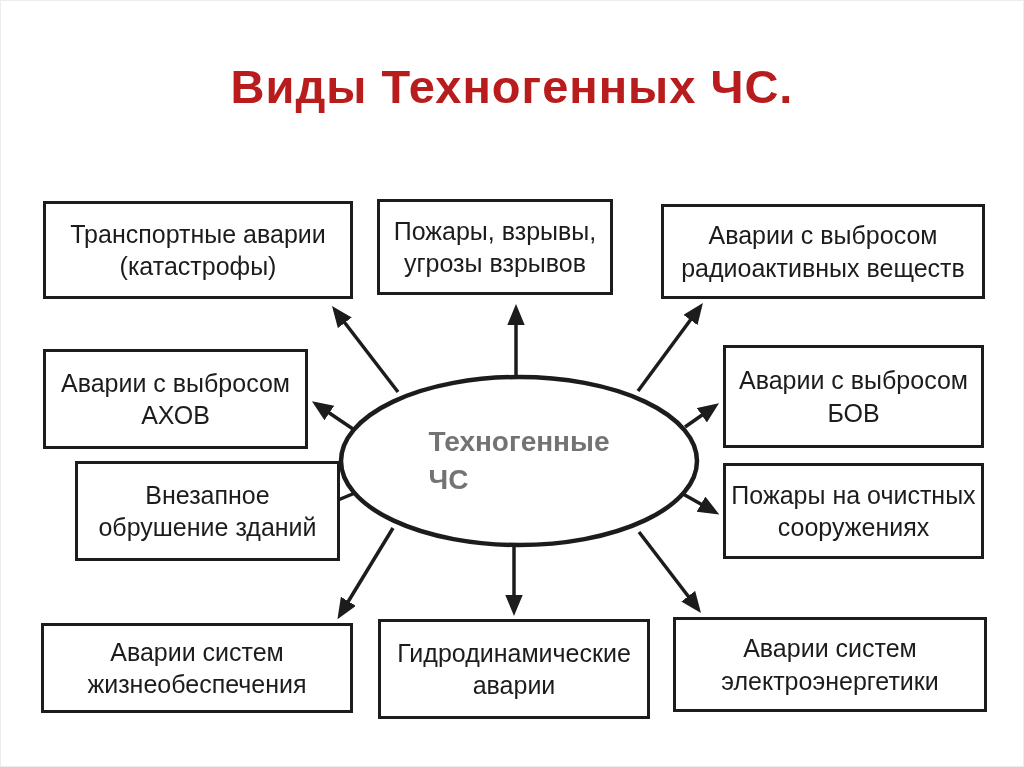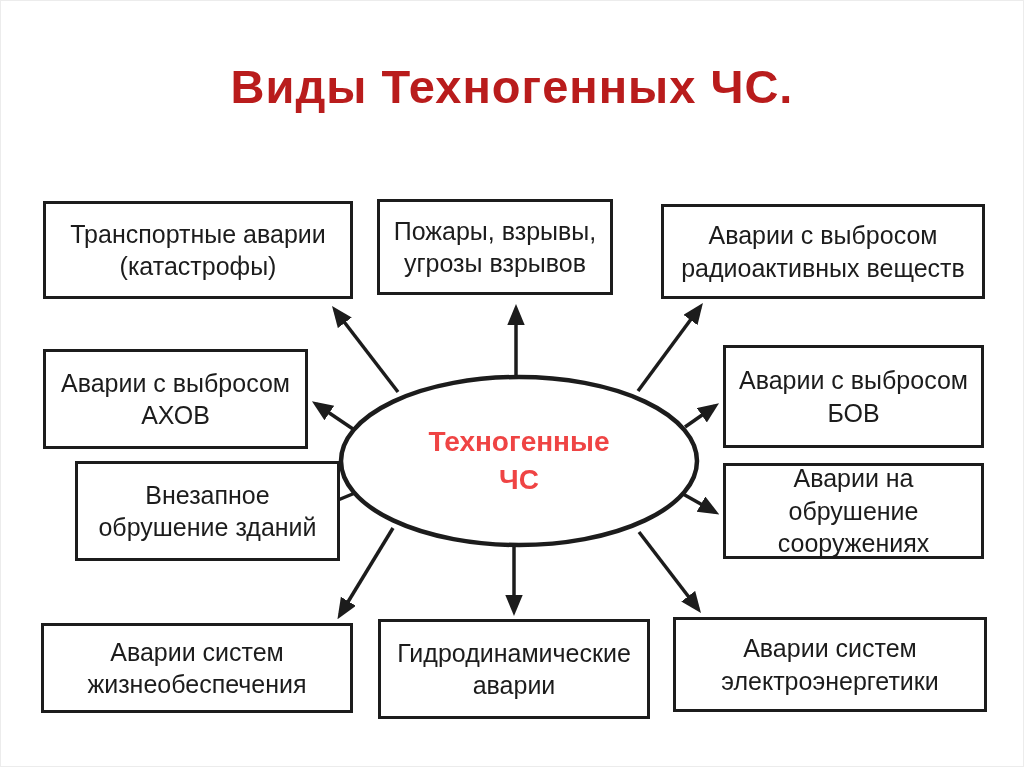--- a/index.html
+++ b/index.html
@@ -57,26 +57,26 @@
 
   .center-label {
     position: absolute;
     left: 340px;
     top: 378px;
     width: 356px;
     height: 164px;
     display: flex;
     align-items: center;
     justify-content: center;
-    text-align: center;
+    text-align: left;
     white-space: pre-line;
     font-size: 28px;
     font-weight: bold;
     line-height: 1.35;
-    color: #ef4444;
+    color: #737373;
   }
   svg.connectors {
     position: absolute;
     left: 0;
     top: 0;
     width: 1024px;
     height: 767px;
   }
 </style>
 </head>
@@ -121,21 +121,21 @@
 
   <div class="node n-akhov">Аварии с выбросом
 АХОВ</div>
 
   <div class="node n-collapse">Внезапное
 обрушение зданий</div>
 
   <div class="node n-bov">Аварии с выбросом
 БОВ</div>
 
-  <div class="node n-sewage">Аварии на обрушение
+  <div class="node n-sewage">Пожары на очистных
 сооружениях</div>
 
   <div class="node n-life">Аварии систем
 жизнеобеспечения</div>
 
   <div class="node n-hydro">Гидродинамические
 аварии</div>
 
   <div class="node n-electro">Аварии систем
 электроэнергетики</div>

